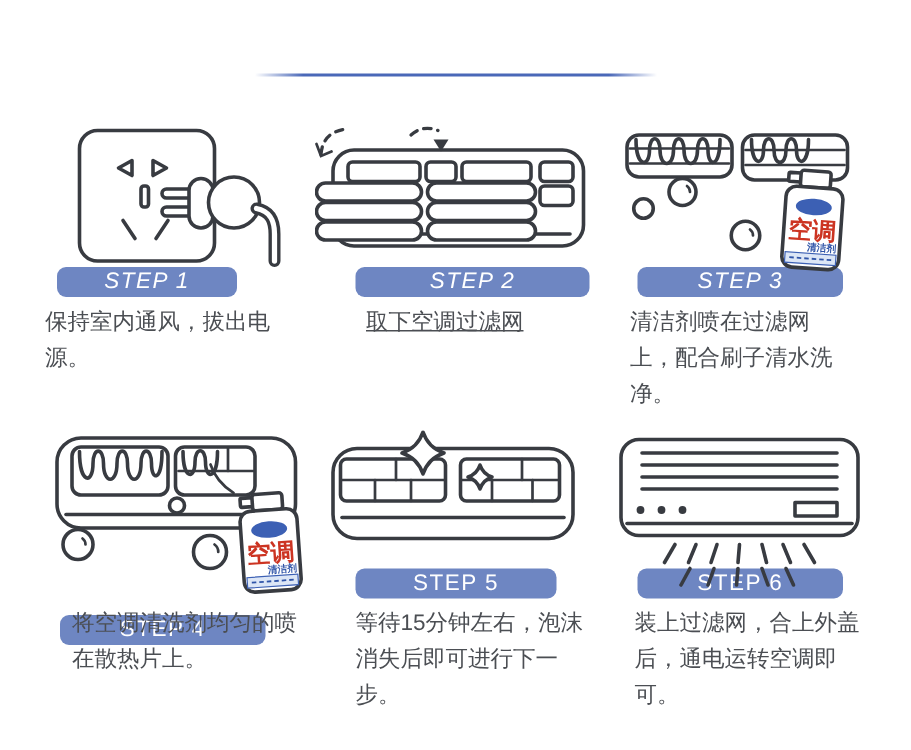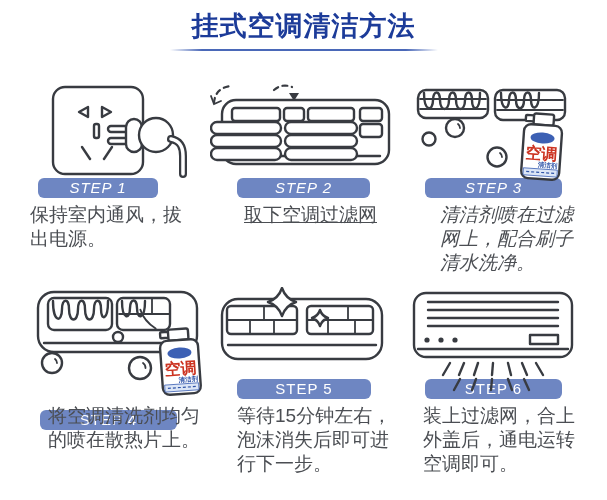--- a/index.html
+++ b/index.html
@@ -20,49 +20,48 @@
   #s1{left:22px;top:82px;}  #s2{left:210px;top:82px;}  #s3{left:408px;top:82px;}
   #s4{left:22px;top:287px;} #s5{left:210px;top:287px;} #s6{left:408px;top:287px;}
   .illus{position:absolute;left:0;top:0;z-index:2;pointer-events:none;}
   .badge{
     position:absolute;height:20px;border-radius:6px;background:#6e86c2;
     color:#fff;font-size:15px;line-height:20px;text-align:center;
     letter-spacing:1px;z-index:1;
   }
   .row1 .badge{top:96px;font-style:italic;} .row2 .badge{top:92px;}
   #s1 .badge{left:16px;width:120px;}
-  #s2 .badge{left:27px;width:133px;}
+  #s2 .badge{left:27px;width:156px;}
   #s3 .badge{left:17px;width:137px;}
   #s4 .badge{left:18px;width:137px;margin-top:31px;}
   #s5 .badge{left:27px;width:134px;text-align:center;}
   #s6 .badge{left:17px;width:137px;}
   .caption{
-    position:absolute;color:#4b4e53;font-size:19px;line-height:24px;
+    position:absolute;color:#4b4e53;font-size:15px;line-height:24px;
     overflow-wrap:anywhere;word-break:break-all;z-index:1;
   }
   .row1 .caption{top:121px;} .row2 .caption{top:117px;}
   #s1 .caption{left:8px;width:162px;}
   #s2 .caption{left:34px;width:168px;text-decoration:underline;}
-  #s3 .caption{left:32px;width:145px;font-style:italic;}
+  #s3 .caption{left:12px;width:145px;}
   #s4 .caption{left:16px;width:162px;margin-left:10px;}
   #s5 .caption{left:27px;width:164px;}
   #s6 .caption{left:15px;width:162px;}
   svg .ln{fill:none;stroke:#383b41;stroke-width:2.4;stroke-linecap:round;stroke-linejoin:round;}
   svg .fw{fill:#ffffff;stroke:#383b41;stroke-width:2.4;stroke-linejoin:round;}
   svg .thin{fill:none;stroke:#383b41;stroke-width:1.8;stroke-linecap:round;}
   svg .dash{fill:none;stroke:#383b41;stroke-width:2.2;stroke-linecap:round;stroke-dasharray:5 4.5;}
   svg .can-red{font-size:16px;font-weight:700;fill:#cc3422;font-family:"Liberation Sans",sans-serif;}
   svg .can-blue{font-size:6.5px;font-weight:700;fill:#2f54a8;font-family:"Liberation Sans",sans-serif;}
 </style>
 </head>
 <body>
 
 <div class="stage">
 
-  <div class="title">挂式空调清洁方法</div>
   <div class="title-underline"></div>
 
   <div class="step row1" id="s1">
     <svg class="illus" width="190" height="96" viewBox="0 0 190 96">
       <g>
         <rect class="fw" x="31" y="5" width="90" height="87" rx="12"></rect>
         <polygon class="fw" points="66,25 57,30 66,35" stroke-width="2"></polygon>
         <polygon class="fw" points="80,25 89,30 80,35" stroke-width="2"></polygon>
         <rect class="fw" x="72" y="42" width="5" height="14" rx="2" stroke-width="2"></rect>
         <line class="ln" x1="60" y1="65" x2="68" y2="77" stroke-width="4"></line>

